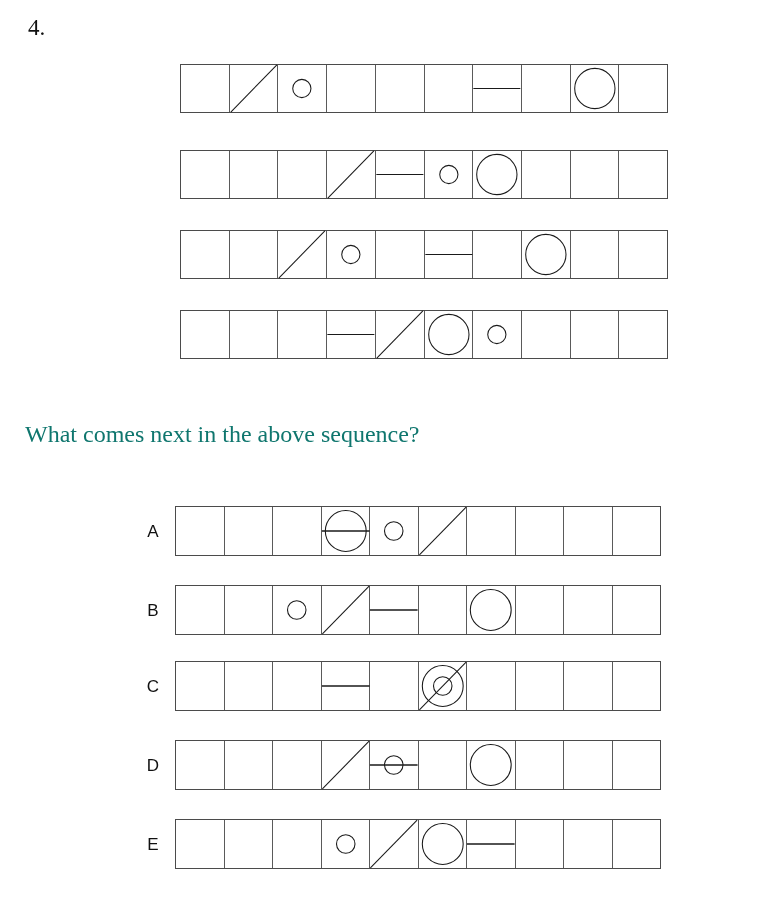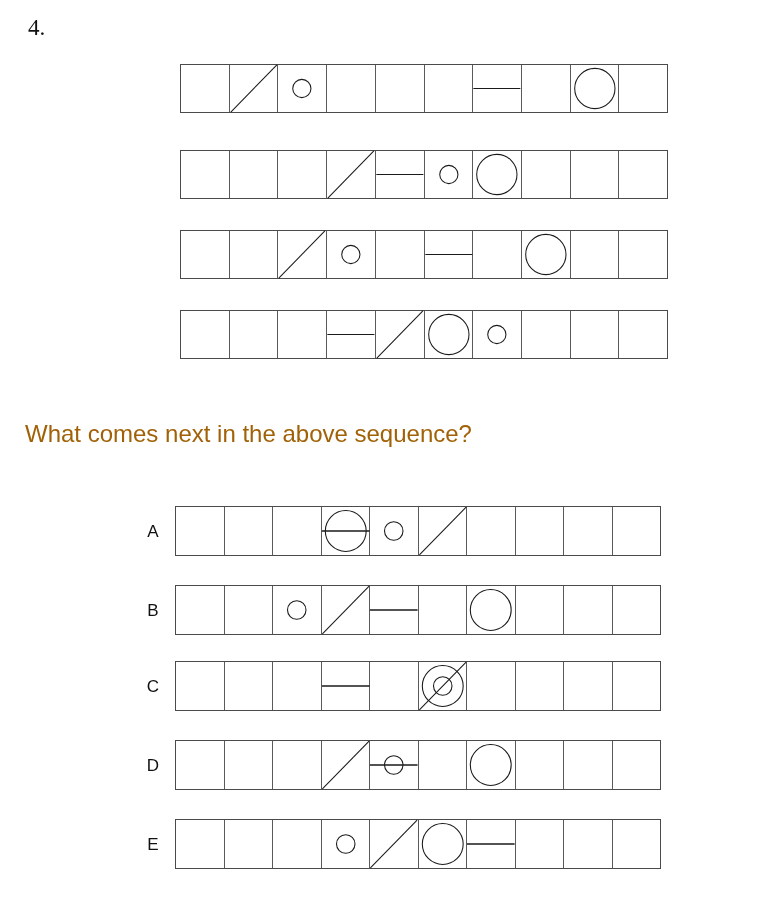--- a/index.html
+++ b/index.html
@@ -24,24 +24,24 @@
     font-family: "Liberation Serif", serif;
     font-size: 23px;
     line-height: 1;
     color: #111111;
   }
 
   #question-text {
     position: absolute;
     left: 25px;
     top: 419px;
-    font-family: Liberation Sans, sans-serif;
+    font-family: Liberation Serif, serif;
     font-size: 24px;
     line-height: 1.25;
-    color: #a16207;
+    color: #0f766e;
     white-space: nowrap;
   }
 
   
   .seq-grid {
     position: absolute;
     left: 180px;
     width: 488px;
     height: 49px;
     border: 1.2px solid #4b4b4b;

